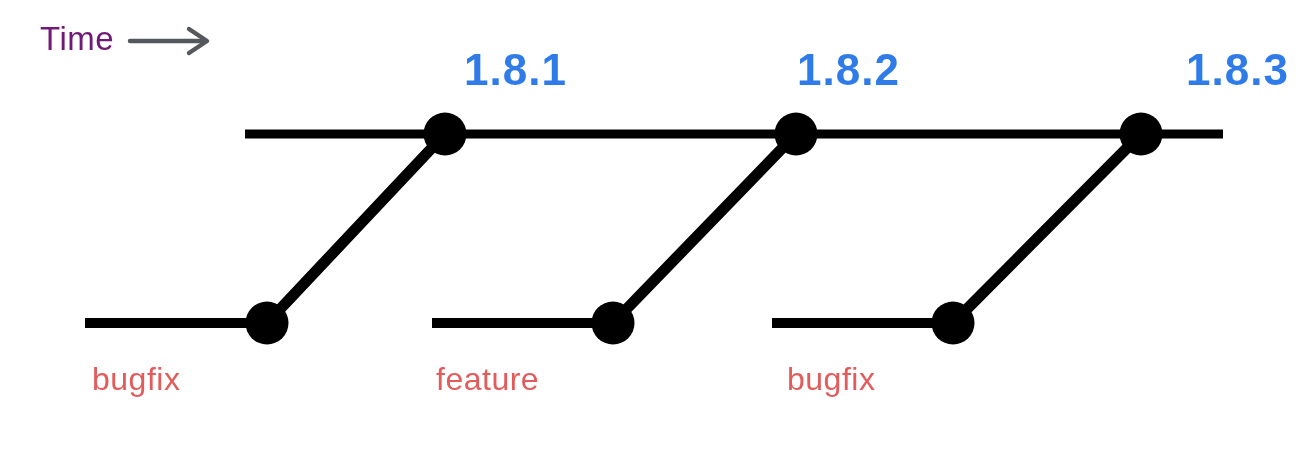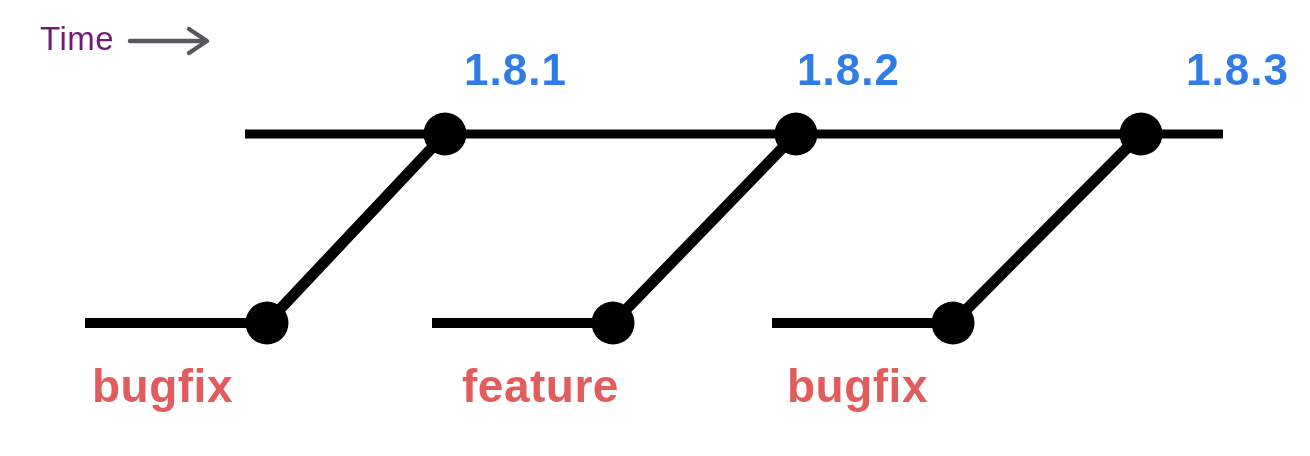--- a/index.html
+++ b/index.html
@@ -22,23 +22,23 @@
     line-height: 1;
     white-space: nowrap;
     user-select: none;
   }
   .time-label    { left: 40px;  top: 22px;  font-size: 33px; font-weight: 400; letter-spacing: 0.5px; }
   .master-label  { left: 116px; top: 117px; font-size: 36px; font-weight: 700; letter-spacing: 0.5px; }
   .tag-label     { top: 48px;  font-size: 44px; font-weight: 700; letter-spacing: 1px; }
   .tag-1 { left: 464px; }
   .tag-2 { left: 797px; }
   .tag-3 { left: 1142px; margin-left: 44px; }
-  .topic-label   { top: 363px; font-size: 46px; font-weight: 700; letter-spacing: 0.5px; }
+  .topic-label   { top: 363px; font-size: 32px; font-weight: 400; letter-spacing: 0.5px; }
   .topic-1 { left: 92px; }
-  .topic-2 { left: 462px; }
+  .topic-2 { left: 436px; }
   .topic-3 { left: 787px; }
 </style>
 </head>
 <body>
 
 <div class="canvas">
 
   <svg width="1310" height="456" viewBox="0 0 1310 456">
 
     <g>

